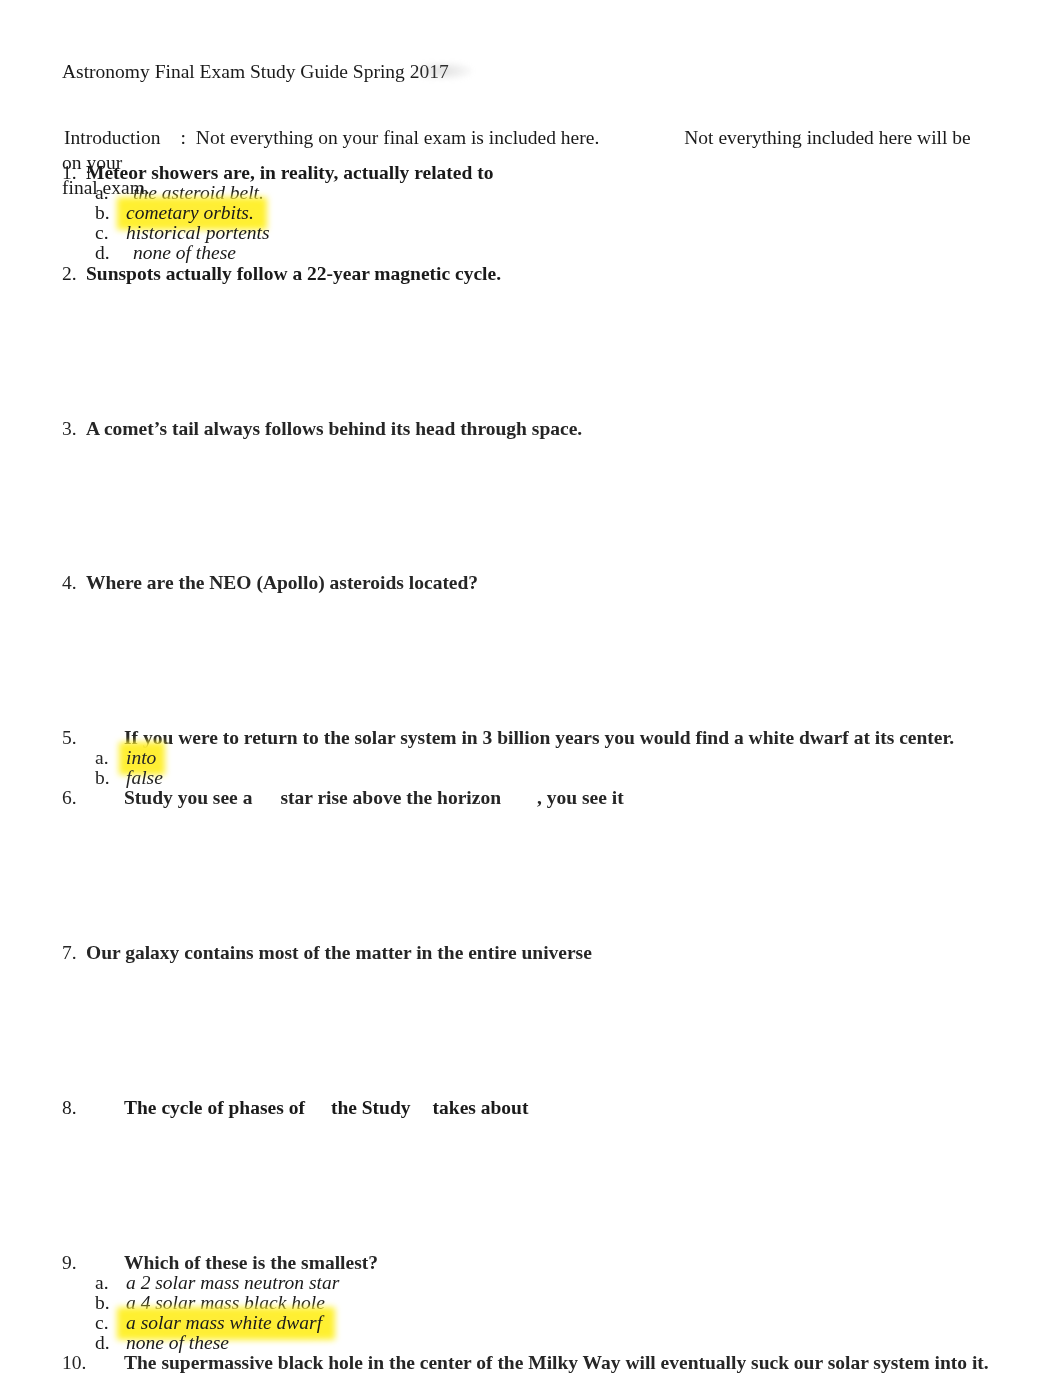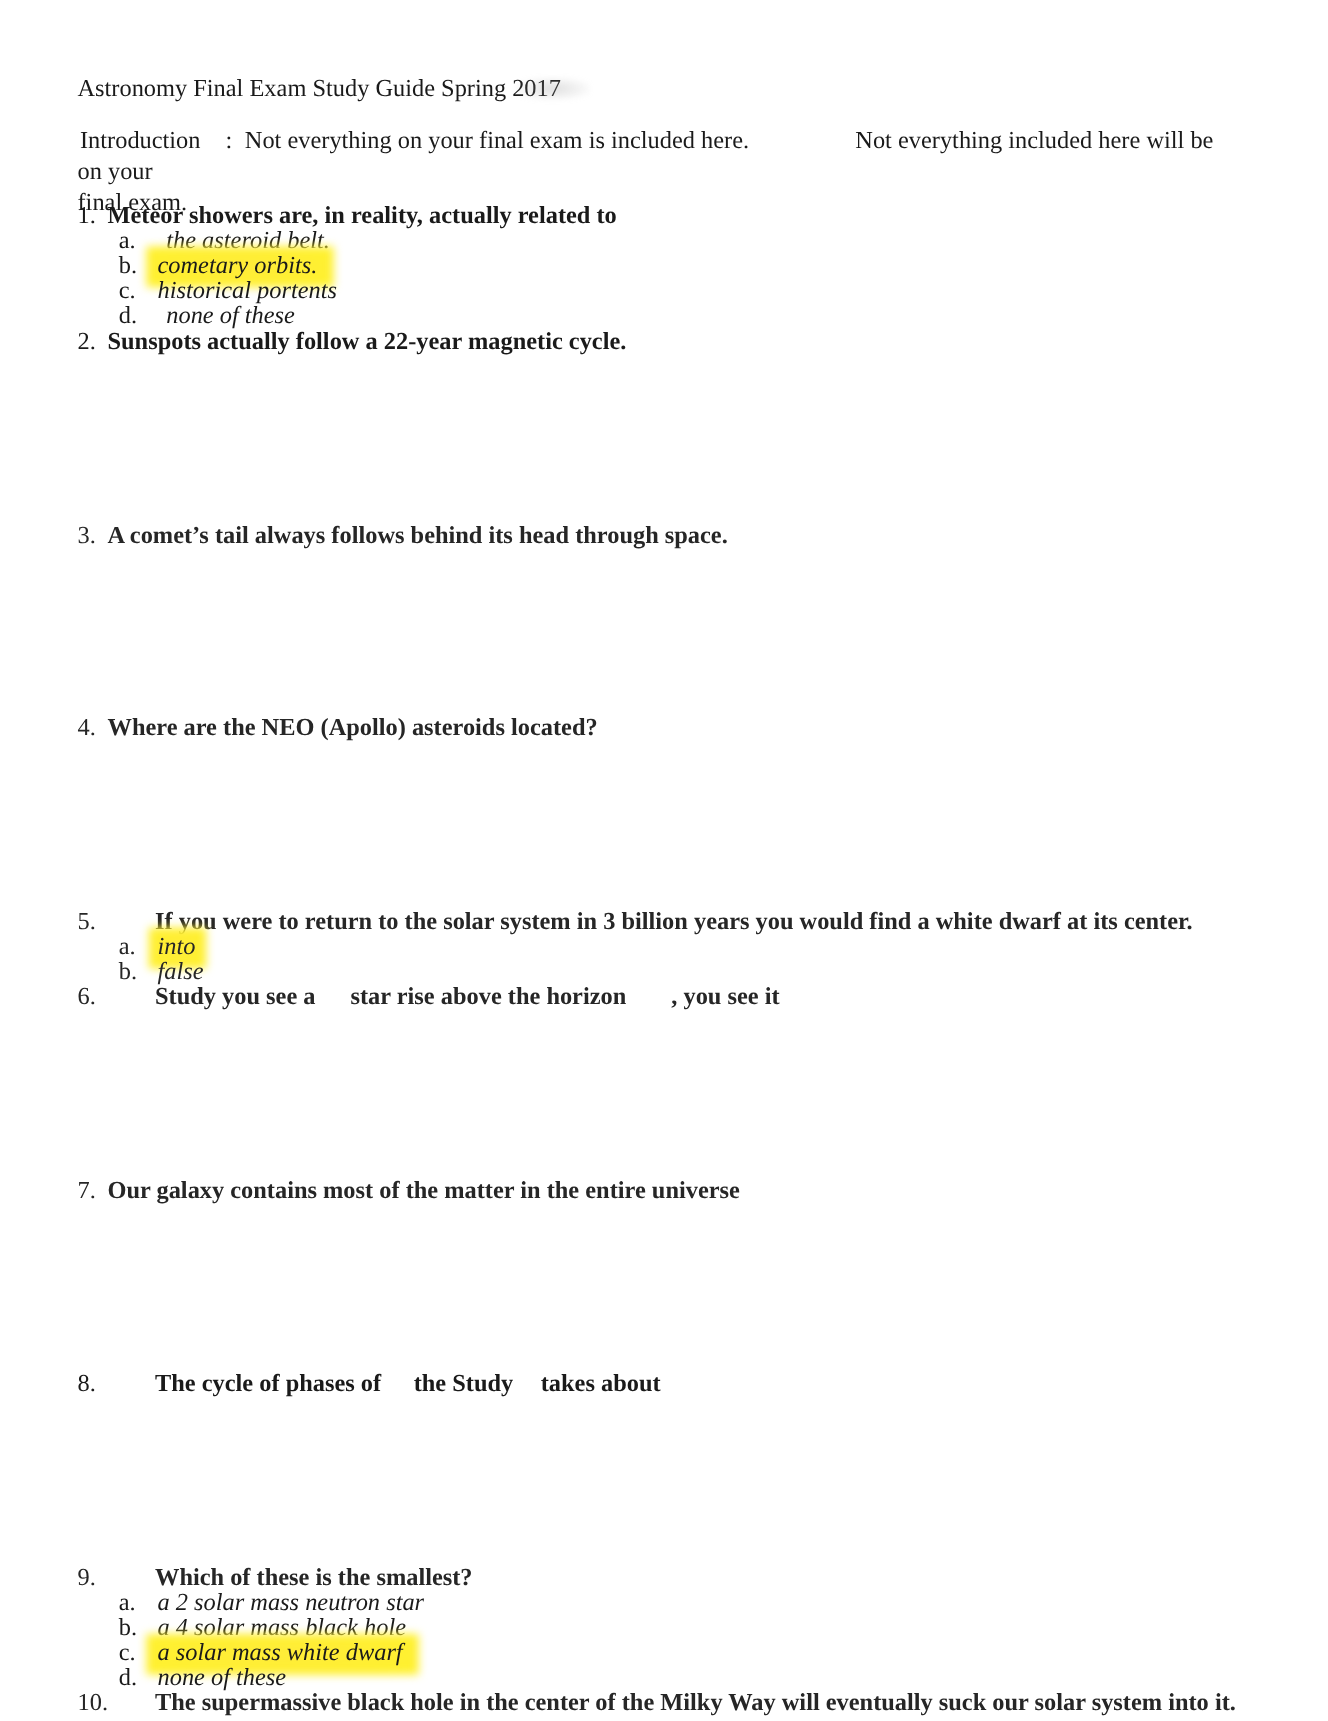--- a/index.html
+++ b/index.html
@@ -48,20 +48,21 @@
     left: 62px;
     top: 100px;
     width: 930px;
     font-size: 19.5px;
     line-height: 25px;
   }
   .intro-label {
     position: relative;
     display: inline-block;
     padding: 0 2px;
+    margin-top: 25px;
   }
   .intro-label::before {
     content: "";
     position: absolute;
     left: -3px;
     right: -22px;
     top: -3px;
     bottom: -4px;
     background: rgba(232,232,232,0.85);
     filter: blur(3px);

